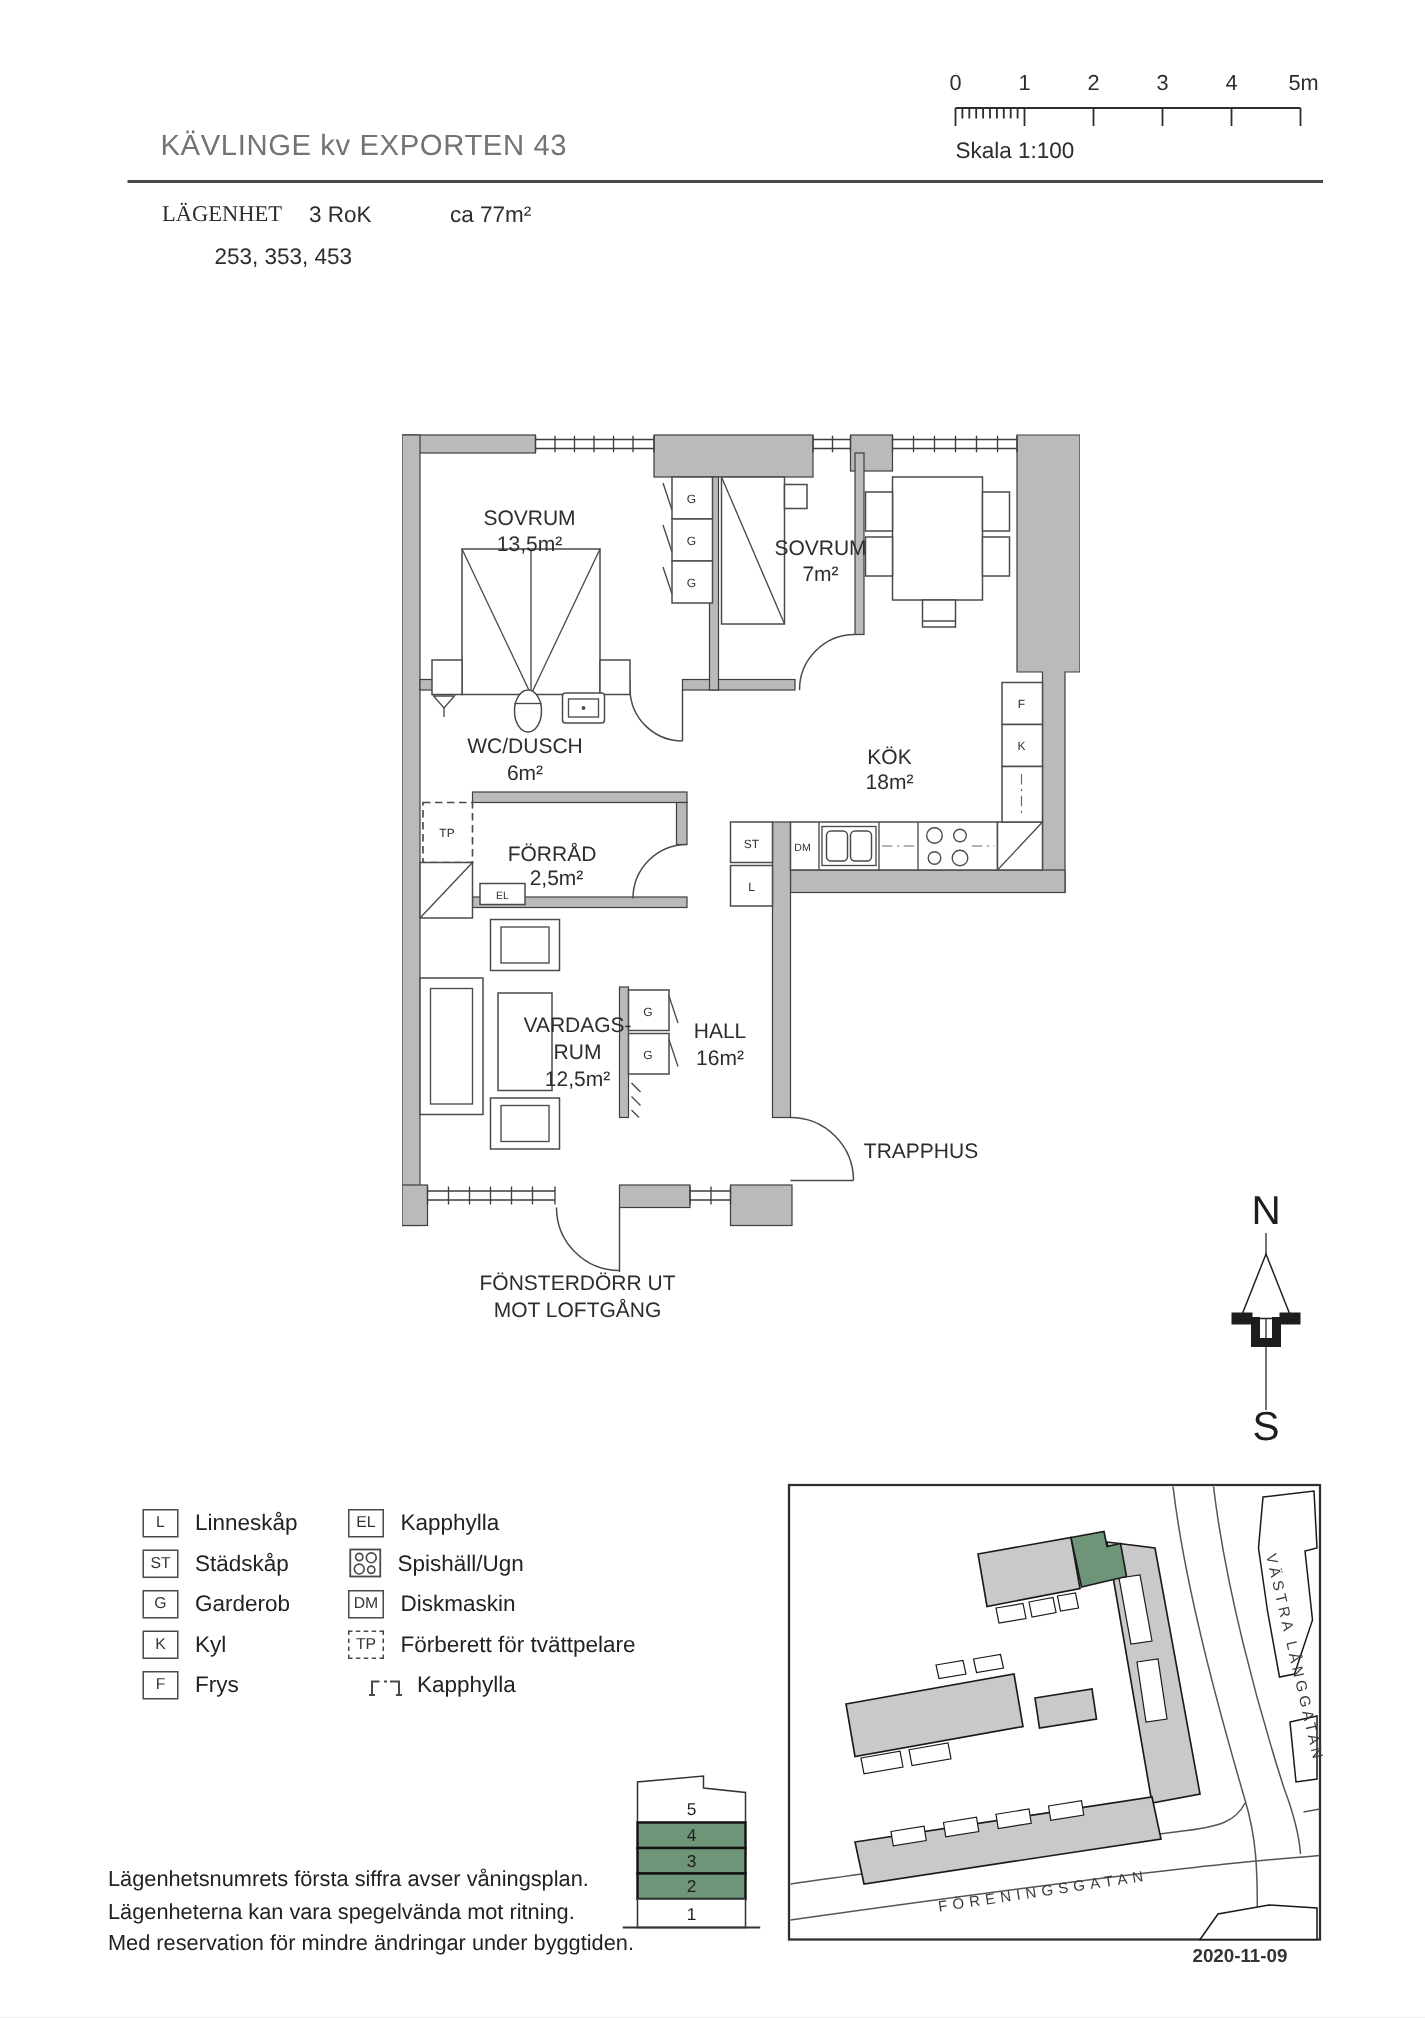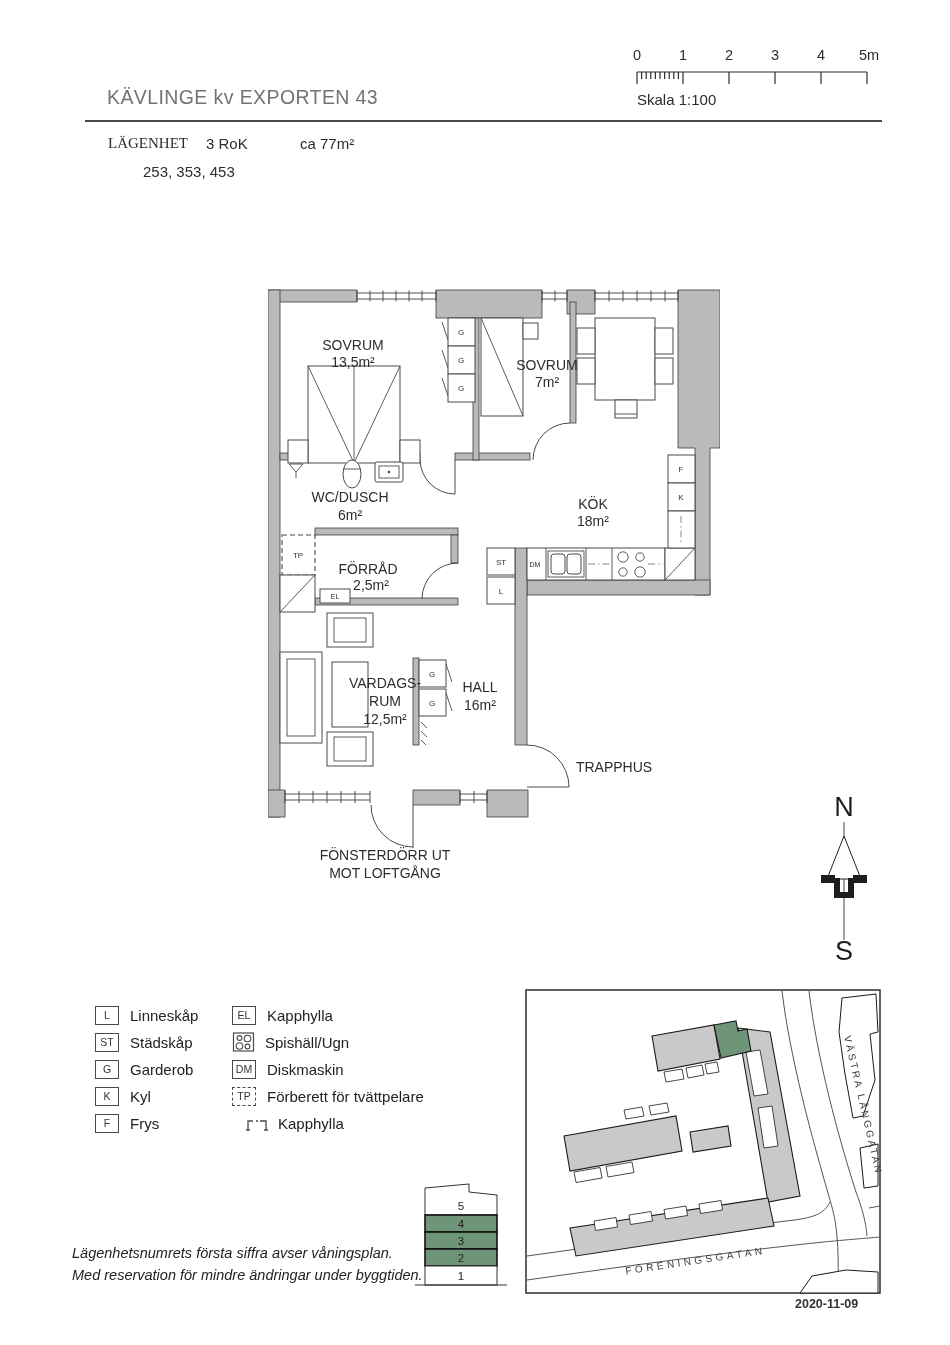--- a/index.html
+++ b/index.html
@@ -35,21 +35,21 @@
   .lbox.dashed{border-style:dashed;}
   .licon{width:24px;height:20px;margin-right:9px;flex:0 0 auto;}
   .llabel{font-size:15px;color:#222;white-space:nowrap;}
   
   text.fs{font-family:"Liberation Sans",sans-serif;font-size:11.5px;fill:#1d1d1d;text-anchor:middle;}
   .mapline{fill:none;stroke:#555;stroke-width:1;}
   .bldg{fill:#c9c9c9;stroke:#1a1a1a;stroke-width:1.1;}
   .bldgw{fill:#ffffff;stroke:#1a1a1a;stroke-width:1;}
   .balc{fill:#ffffff;stroke:#1a1a1a;stroke-width:.8;}
   text.street{font-family:"Liberation Sans",sans-serif;font-size:10px;fill:#3a3a3a;text-anchor:middle;}
-  .disclaimer{left:72px;top:1243px;font-size:14.5px;line-height:21.5px;color:#222;font-style:italic;}
+  .disclaimer{left:72px;top:1243px;font-size:14.5px;line-height:21.5px;color:#222;}
   .mapdate{left:795px;top:1297px;font-size:12.5px;color:#333;font-weight:bold;}
 </style>
 </head>
 <body>
 
 <div class="sheet">
 
   <div class="abs title">KÄVLINGE kv EXPORTEN 43</div>
   <div class="abs rule"></div>
   <span class="abs aptrow apt-label">LÄGENHET</span>
@@ -316,20 +316,21 @@
     <line x1="0" y1="107" x2="92" y2="107" stroke="#333" stroke-width="1.2"></line>
     <text class="fs" x="46" y="32">5</text>
     <text class="fs" x="46" y="49.5">4</text>
     <text class="fs" x="46" y="66.5">3</text>
     <text class="fs" x="46" y="83.5">2</text>
     <text class="fs" x="46" y="102">1</text>
   </svg>
 
   <div class="abs disclaimer">
     <div>Lägenhetsnumrets första siffra avser våningsplan.</div>
+    <div>Lägenheterna kan vara spegelvända mot ritning.</div>
     <div>Med reservation för mindre ändringar under byggtiden.</div>
   </div>
 
   <svg class="abs" style="left:524px;top:988px;" width="358" height="308" viewBox="0 0 358 308">
     <rect x="2" y="2" width="354" height="303" fill="#ffffff" stroke="#2e2e2e" stroke-width="1.5"></rect>
 
     <g>
       <path class="mapline" d="M258,3 C266,70 288,150 306,212 C313,235 315,255 314,304"></path>
       <path class="mapline" d="M285,3 C293,70 314,148 332,204 C338,220 342,234 343,248"></path>
       <path class="mapline" d="M3,268 C90,256 180,243 262,233 C290,230 300,226 306,214"></path>

